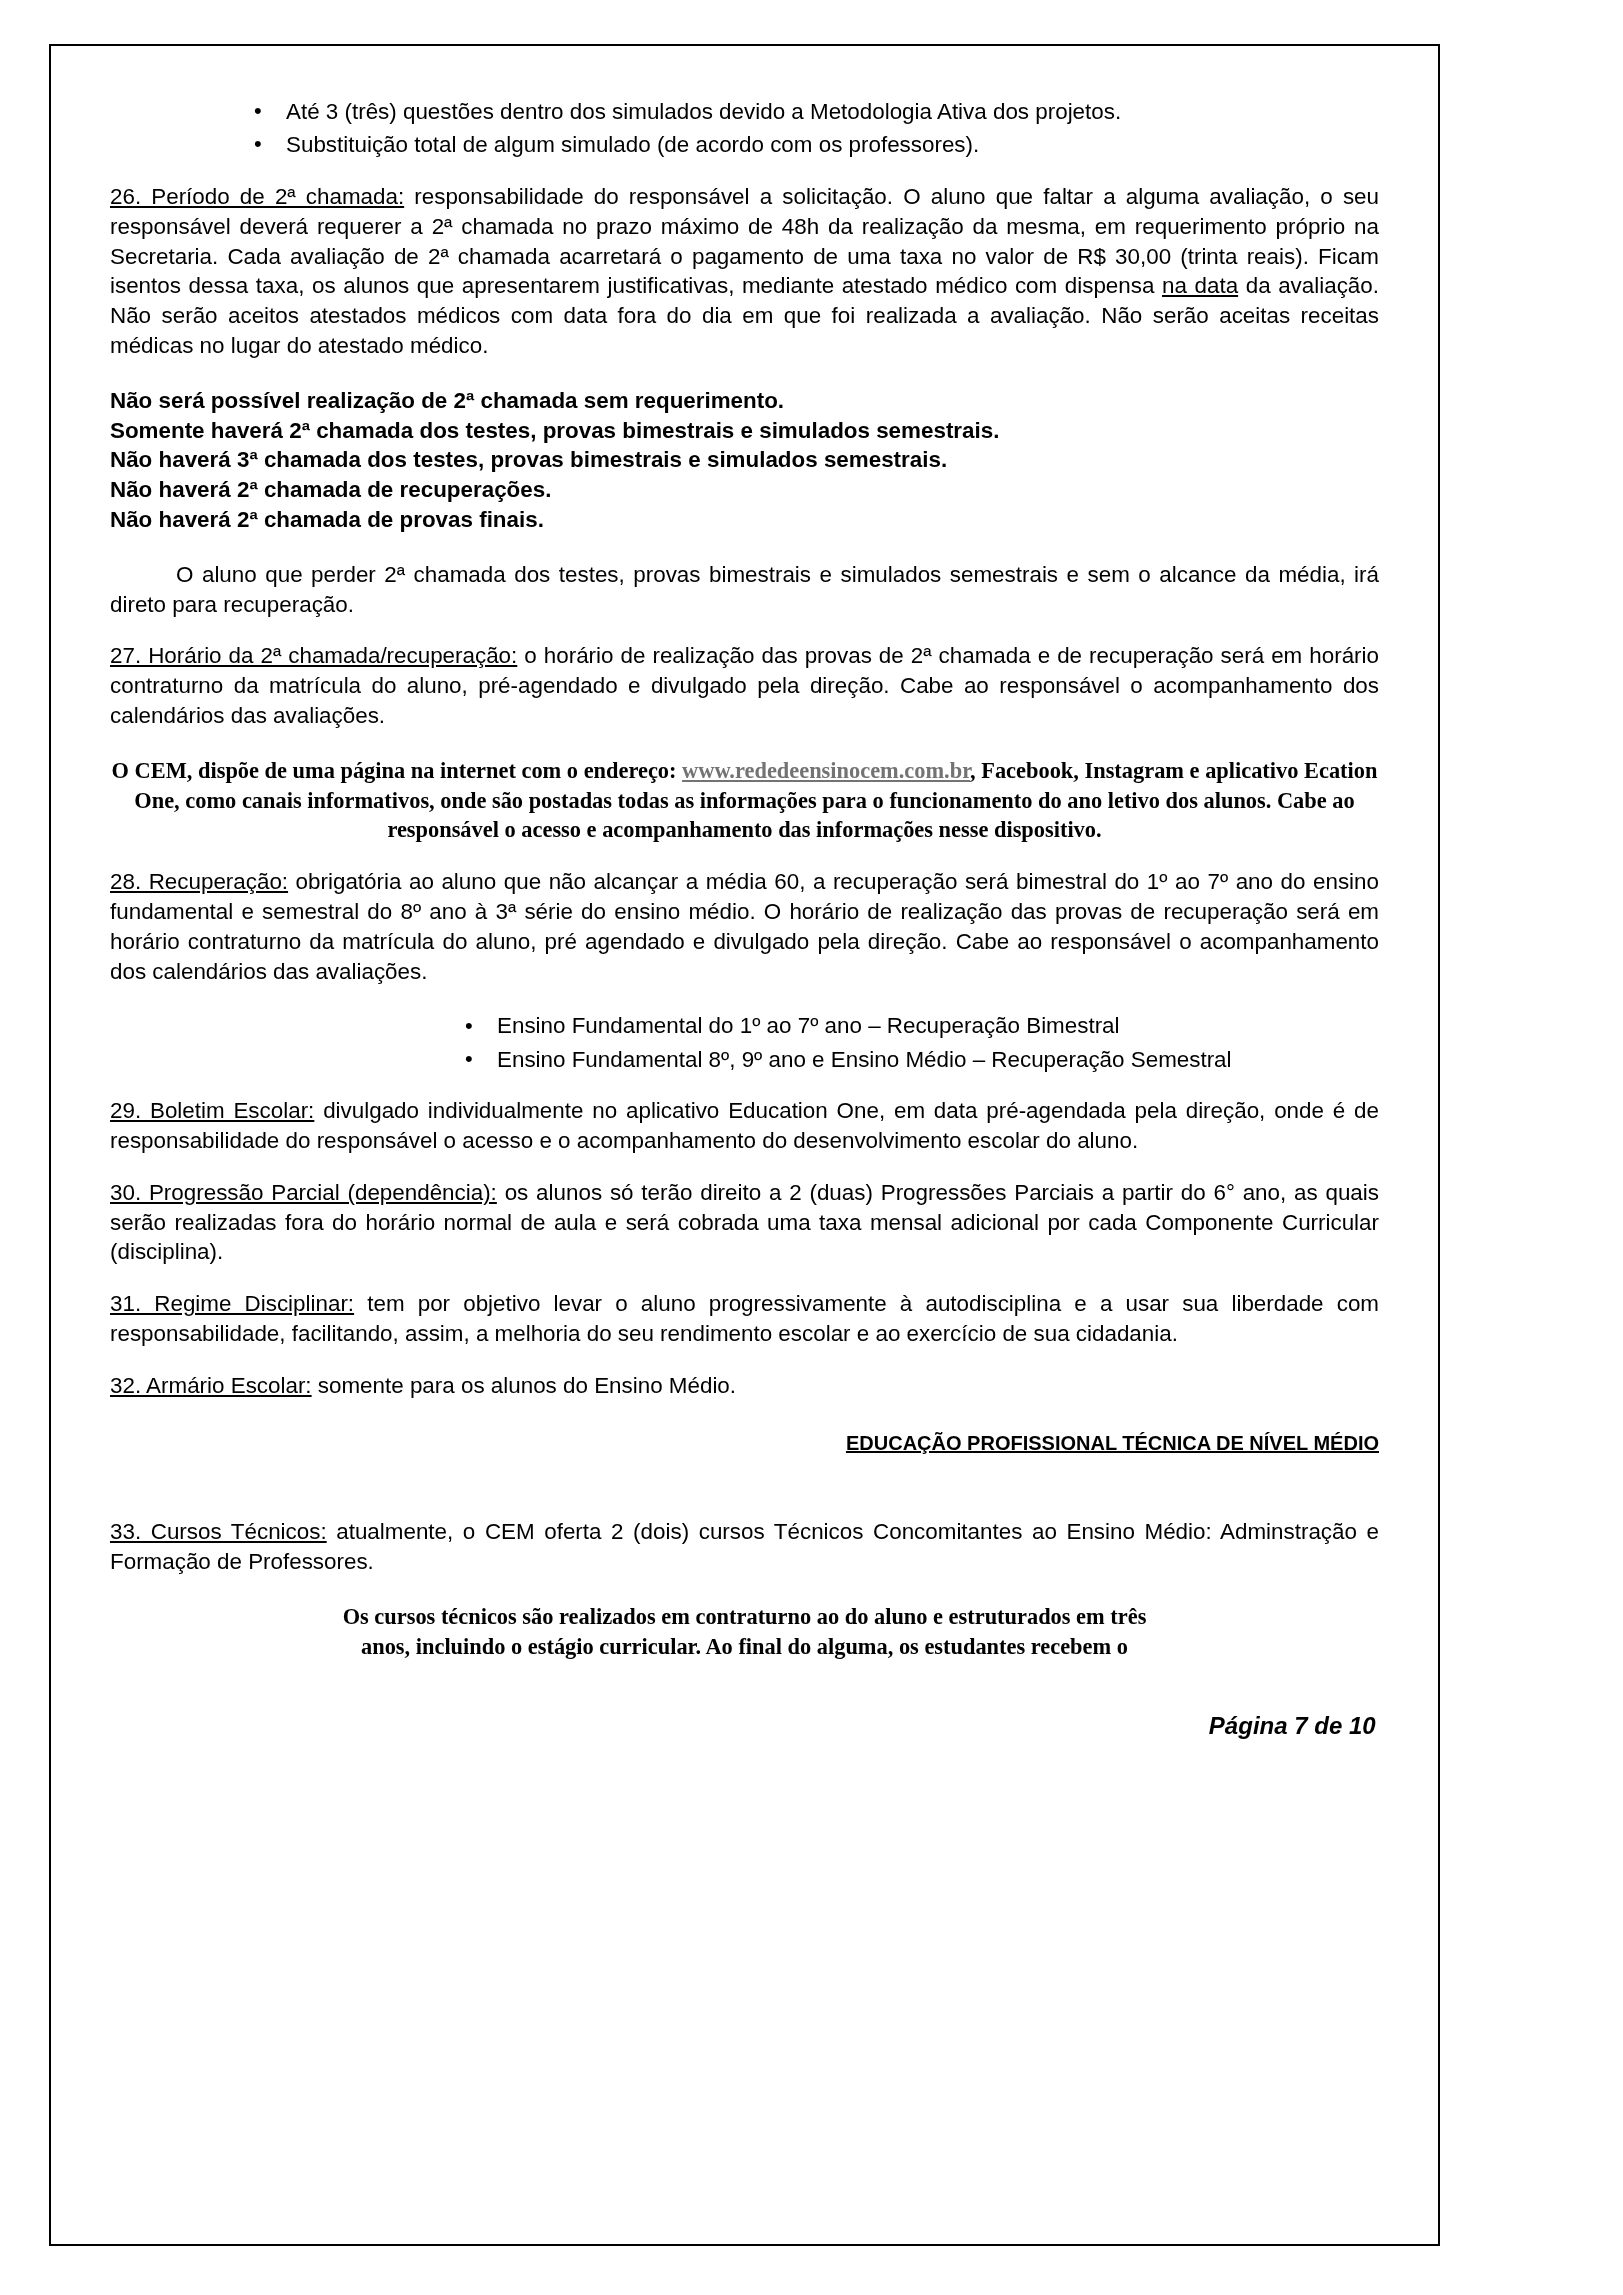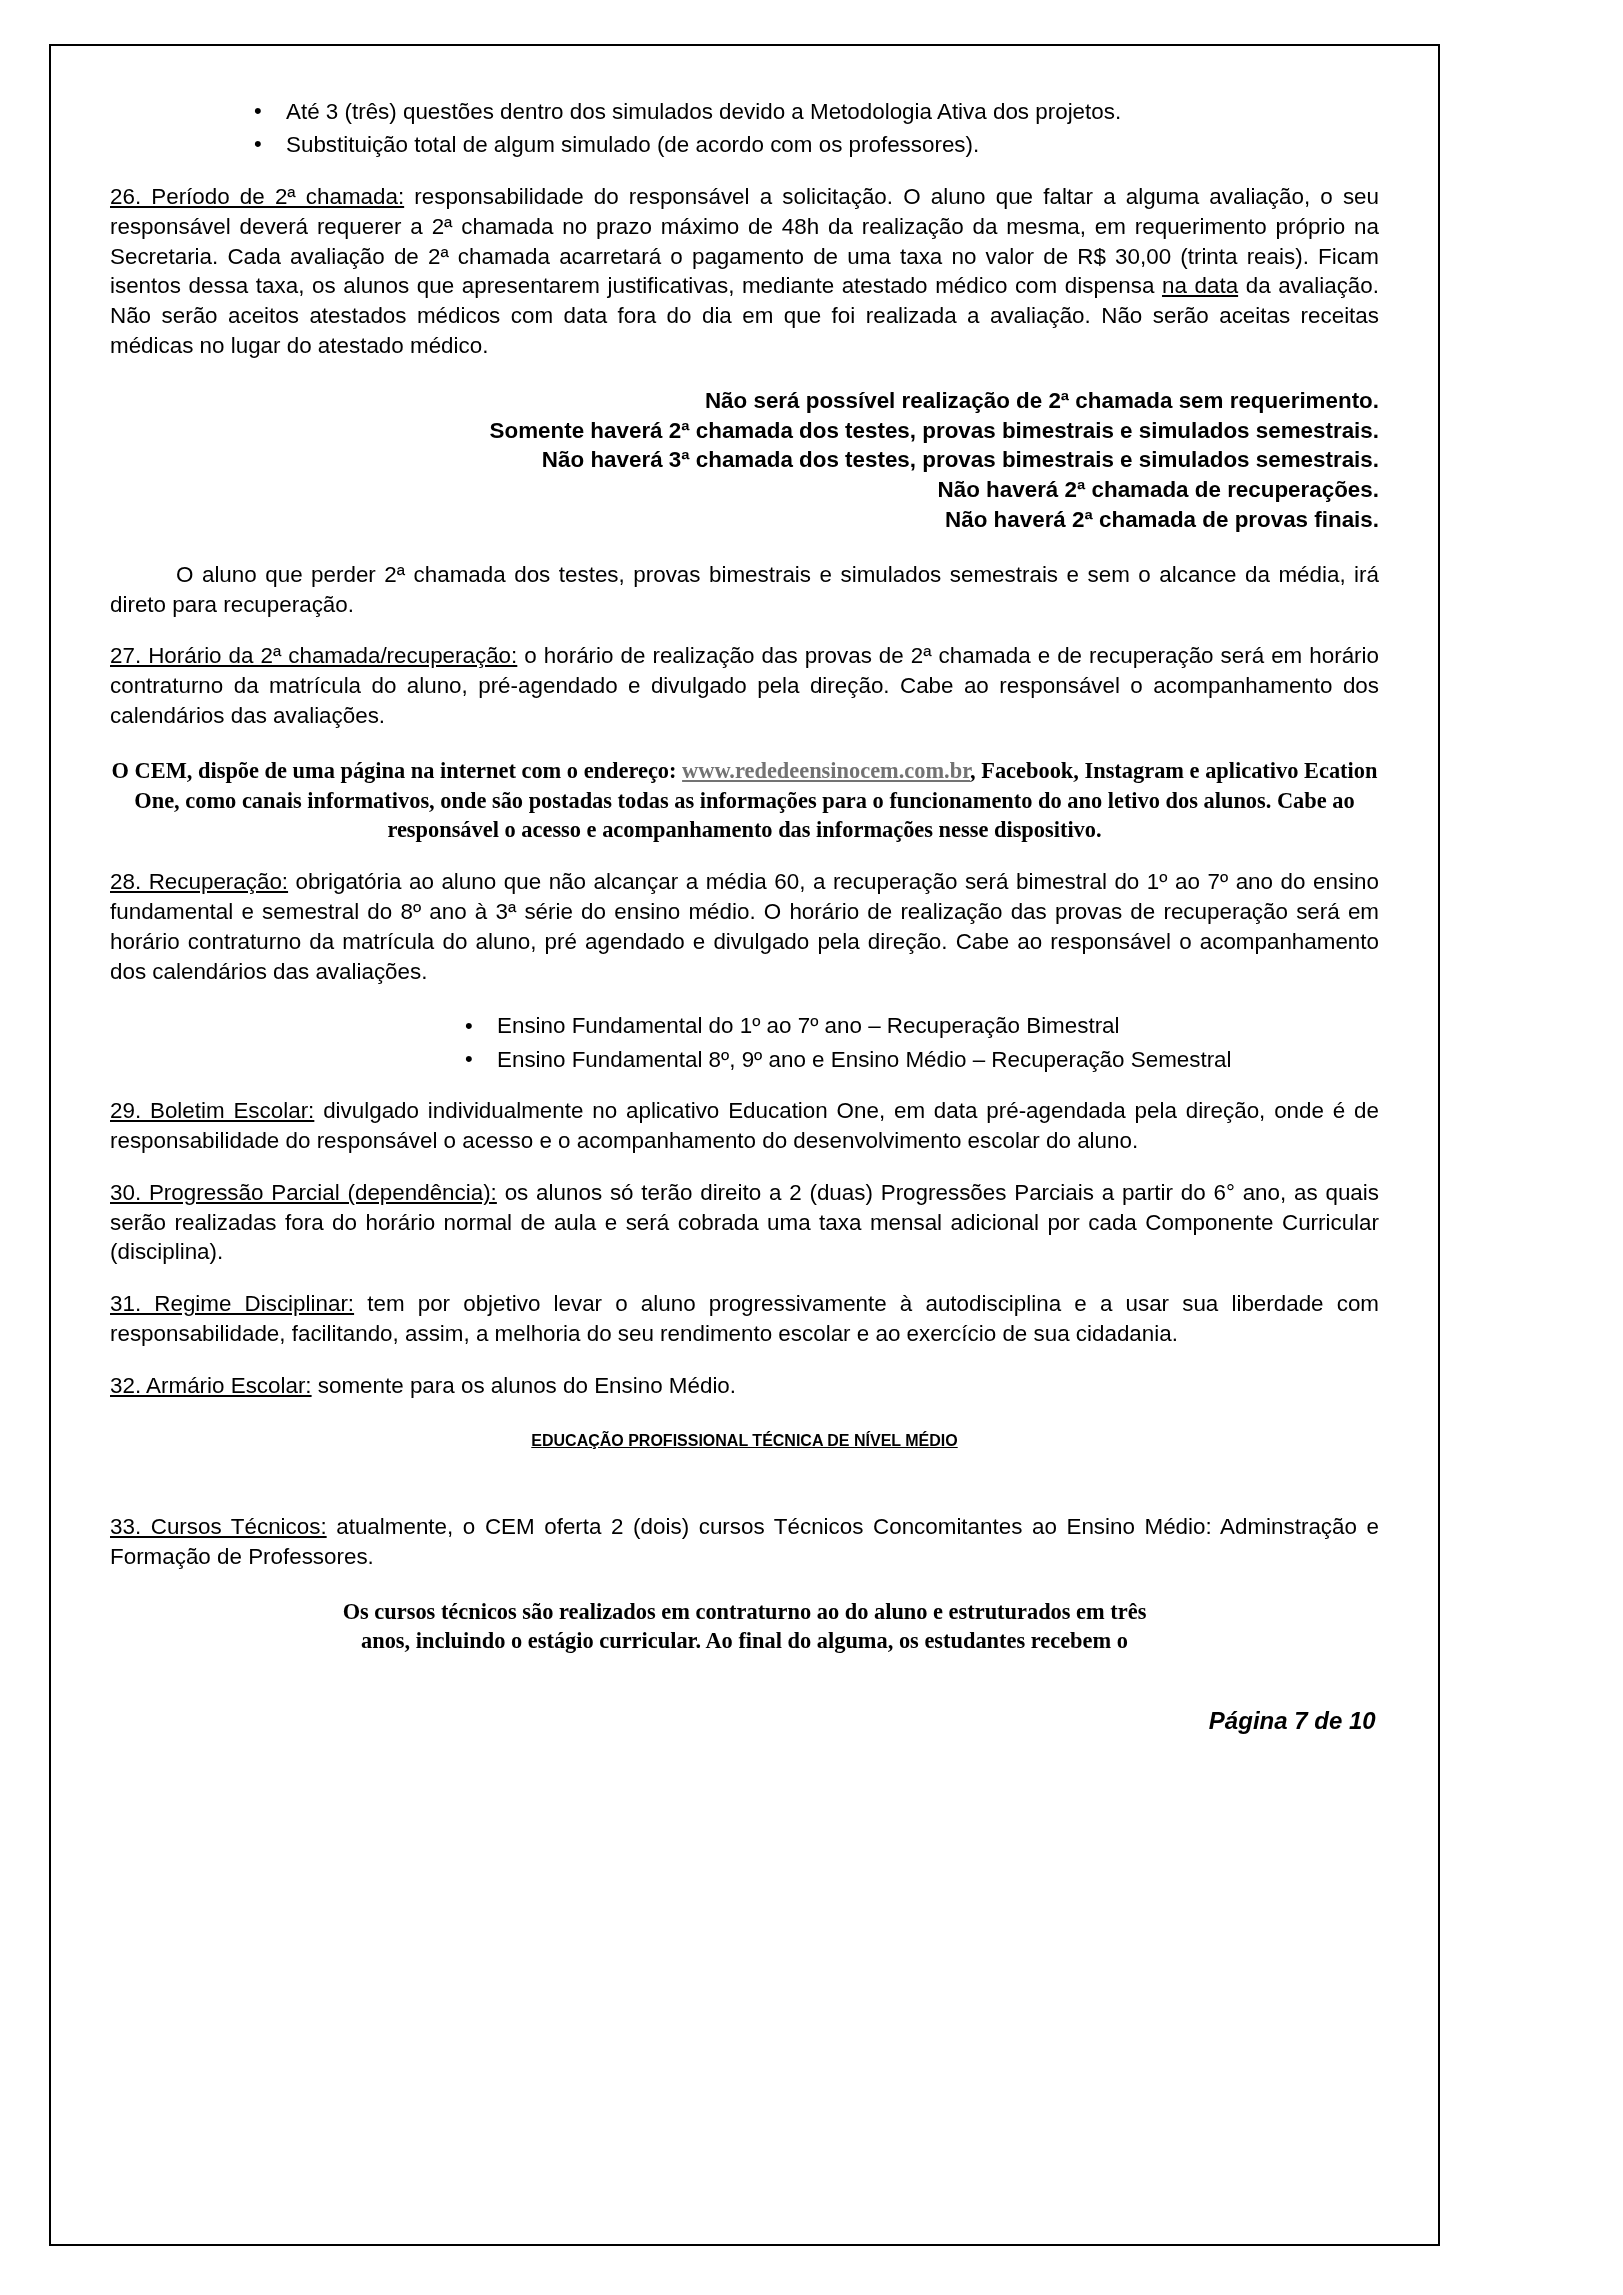--- a/index.html
+++ b/index.html
@@ -63,43 +63,43 @@
   .indent {
     text-indent: 66px;
   }
   .ul-underline {
     text-decoration: underline;
   }
   .center {
     text-align: center;
   }
   .block-center {
-    text-align: right;
+    text-align: left;
     font-weight: bold;
     line-height: 1.33;
   }
   .serif-bold {
     font-family: "Liberation Serif", serif;
     font-weight: bold;
   }
   .link {
     color: #737373;
     text-decoration: underline;
     font-weight: bold;
   }
   .section-head {
     font-weight: normal;
     text-decoration: underline;
     margin-top: 18px;
   }
   .heading-center {
-    text-align: center;
+    text-align: right;
     font-weight: bold;
     text-decoration: underline;
-    font-size: 16px;
+    font-size: 20px;
     margin-top: 29px;
   }
   .footer {
     text-align: right;
     font-style: italic;
     font-weight: bold;
     font-size: 24px;
     margin-top: 49px;
     padding-right: 3.4px;
   }

